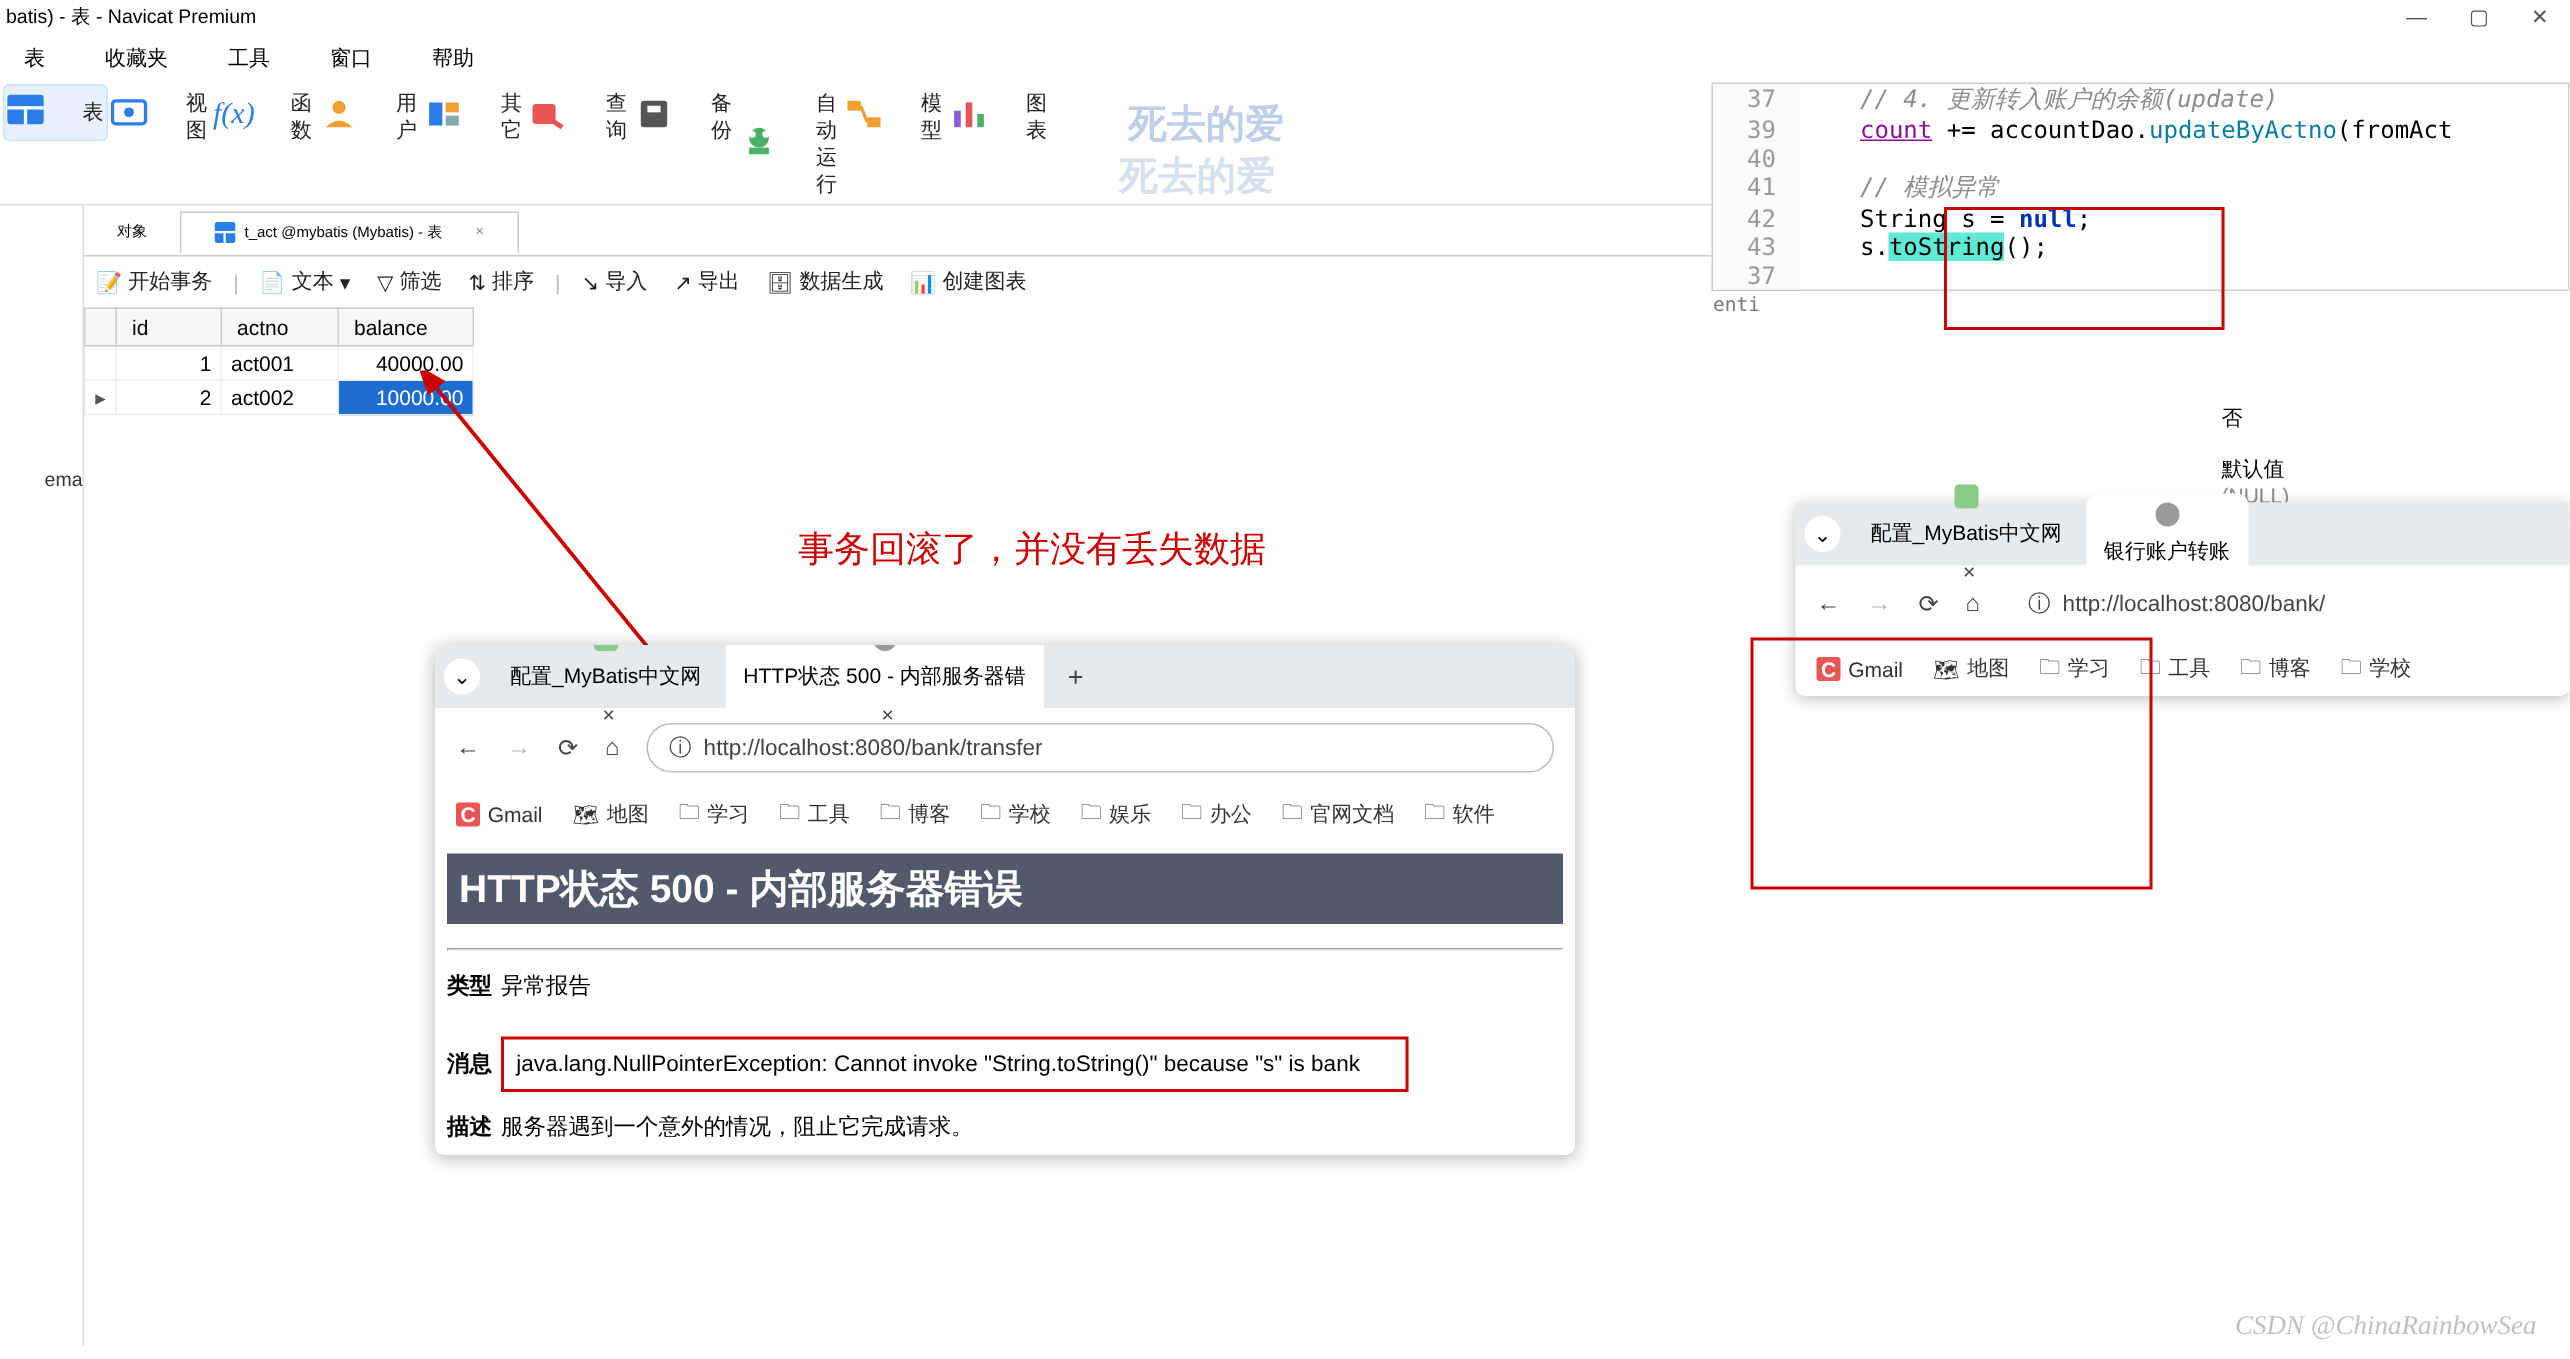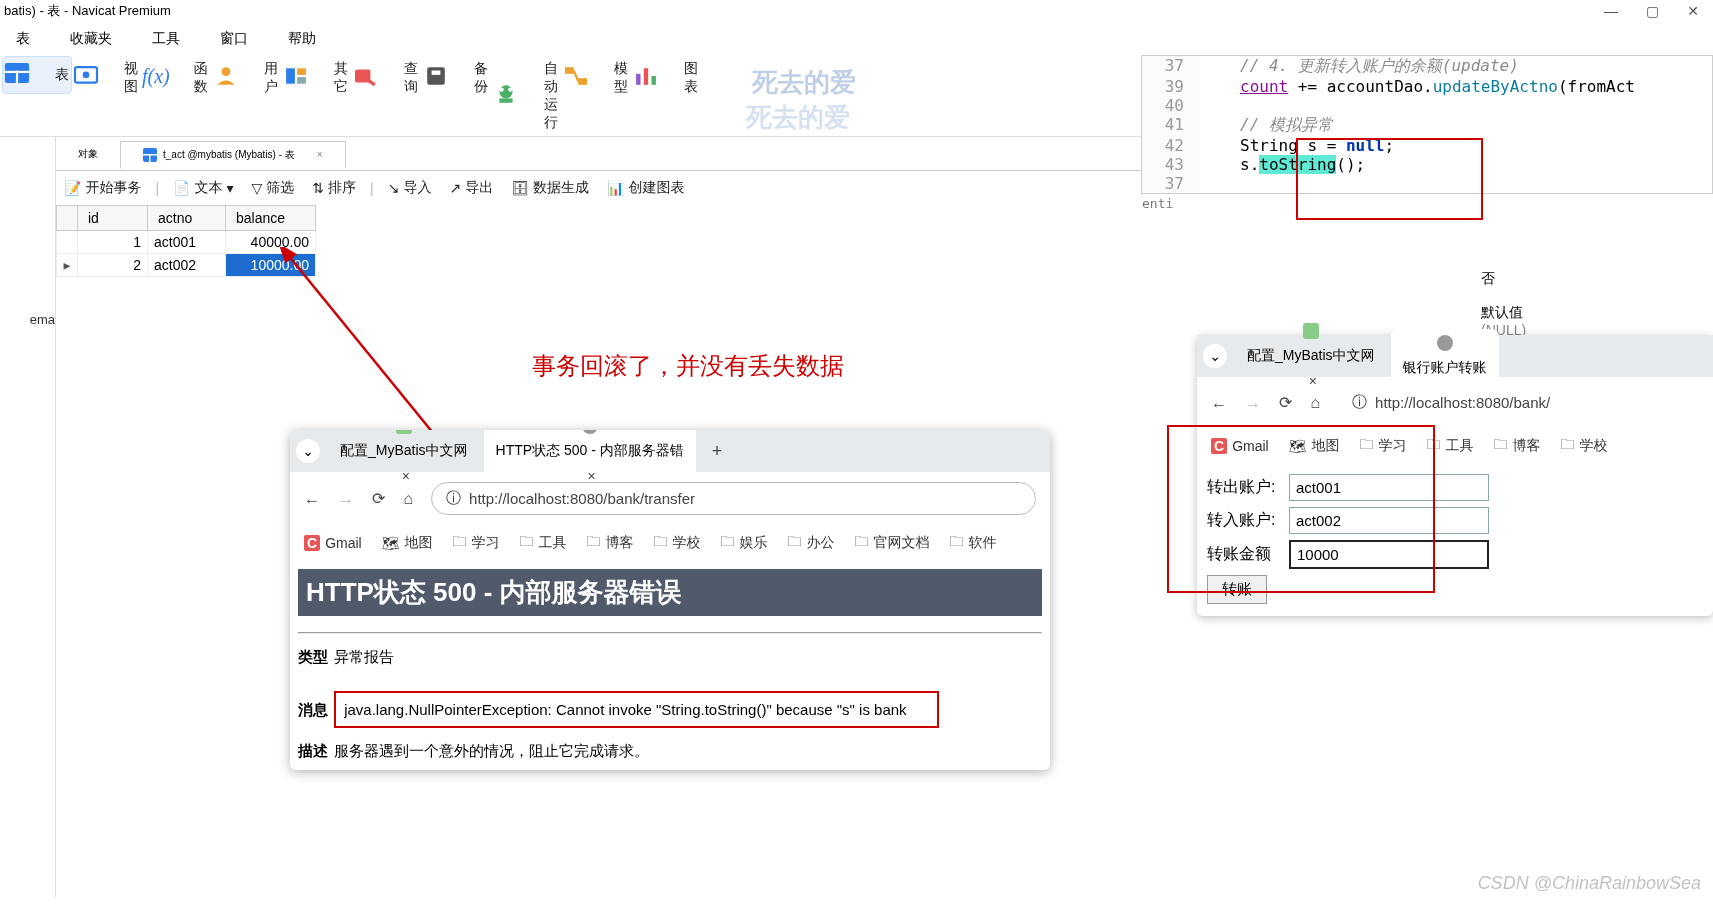--- a/index.html
+++ b/index.html
@@ -66,21 +66,21 @@
   .bb-body { padding: 10px 10px 12px 10px; font-size: 16px; }
   .bb-row { display: flex; align-items: center; margin-bottom: 6px; }
   .bb-row label { width: 82px; }
   .bb-row input { border: 1px solid #8aa; padding: 4px 6px; width: 200px; font-size: 15px; }
   .bb-row input.focus { border: 2px solid #222; }
   .bb-btn { border: 1px solid #999; background: #f0f0f0; padding: 4px 14px; font-size: 15px; }
   .red-box-form { border: 2px solid #c00; position: absolute; left: -30px; top: 90px; width: 268px; height: 168px; pointer-events: none; }
   
   .annot { position: absolute; left: 532px; top: 350px; font-size: 24px; color: #cc0000; font-weight: 500; }
   .arrow { position: absolute; left: 280px; top: 247px; }
-  .csdn { position: absolute; right: 12px; bottom: 12px; color: rgba(0,0,0,.25); font-size: 18px; font-style: italic; }
+  .csdn { position: absolute; right: 22px; bottom: 12px; color: rgba(0,0,0,.25); font-size: 18px; font-style: italic; font-family: Liberation Serif, serif; }
   svg.ti { width: 28px; height: 22px; }
 </style>
 </head>
 <body>
 
 <div class="title-bar">
   <span>batis) - 表 - Navicat Premium</span>
   <div class="wctl">
     <span>—</span>
     <span>▢</span>
@@ -378,31 +378,16 @@
     <span>
         <b style="background:#e85555;color:#fff;padding:0 3px;border-radius:2px">C</b>
         <span>Gmail</span>
       </span>
     <span>🗺 <span>地图</span></span>
     <span>🗀 <span>学习</span></span>
     <span>🗀 <span>工具</span></span>
     <span>🗀 <span>博客</span></span>
     <span>🗀 <span>学校</span></span>
   </div>
-  <div class="bb-body" style="position:relative">
-    <div class="bb-row">
-        <label>转出账户:</label>
-        <input value="act001" style="">
-      </div>
-    <div class="bb-row">
-        <label>转入账户:</label>
-        <input value="act002" style="">
-      </div>
-    <div class="bb-row">
-        <label>转账金额</label>
-        <input class="focus" value="10000" style="">
-      </div>
-    <button class="bb-btn">转账</button>
-  </div>
   <div class="red-box-form"></div>
 </div>
 
 <div class="csdn">CSDN @ChinaRainbowSea</div>
 
 </body></html>

